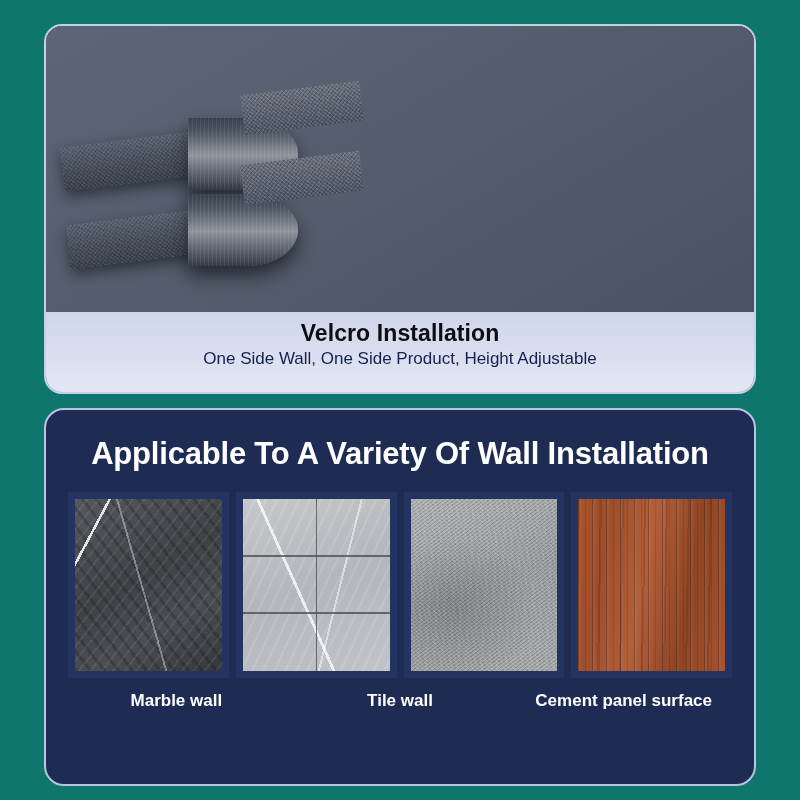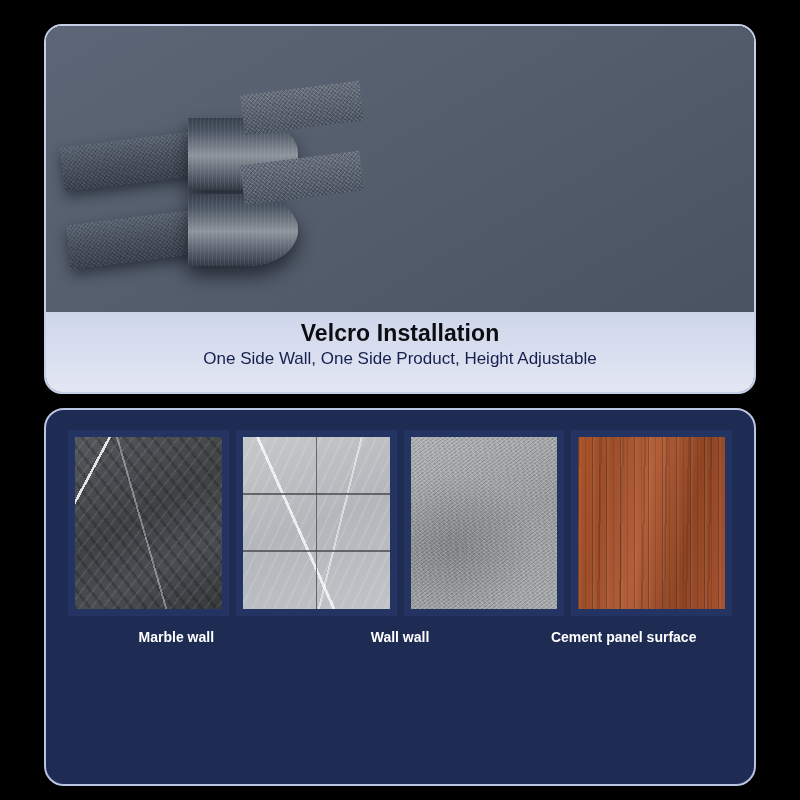--- a/index.html
+++ b/index.html
@@ -3,21 +3,21 @@
 <meta charset="utf-8">
 <style>
   html,body{margin:0;padding:0;}
   body{
     width:800px;height:800px;
     background:#2b3d६9;
     background:#2b3d69;
     font-family:"Liberation Sans", sans-serif;
     overflow:hidden;
   }
-  .page{position:relative;width:800px;height:800px;background:#000000;}
+  .page{position:relative;width:800px;height:800px;background:#0f766e;}
 
   
   .top-row{
     position:absolute;left:44px;top:24px;
     width:712px;height:370px;
     display:flex;gap:8px;
   }
   .card{
     flex:1 1 0;
     border:2px solid #c5cfe8;
@@ -190,21 +190,21 @@
         transparent 3px 7px, rgba(0,0,0,.12) 7px 8px, transparent 8px 14px),
       repeating-linear-gradient(91deg, rgba(90,40,18,.26) 0 2px, transparent 2px 22px),
       linear-gradient(100deg,#a9542b 0%,#9d4e2a 20%,#b3603a 45%,#8e4524 72%,#a65330 100%);
   }
 
   .label-row{
     display:flex;gap:7px;margin:13px 22px 0;
   }
   .label-cell{
     flex:1 1 0;text-align:center;
-    color:#ffffff;font-weight:bold;font-size:14px;
+    color:#ffffff;font-weight:bold;font-size:17px;
     line-height:1.15;
   }
 </style>
 </head>
 <body>
 
 <div class="page">
 
   <div class="top-row">
 
@@ -221,36 +221,37 @@
       <div class="caption">
         <div class="cap-title">Velcro Installation</div>
         <div class="cap-sub">One Side Wall, One Side Product, Height Adjustable</div>
       </div>
     </div>
 
 
   </div>
 
   <div class="panel">
+    <div class="panel-title">Applicable To A Variety Of Wall Installation</div>
 
     <div class="swatch-row">
       <div class="swatch-cell">
         <div class="swatch sw-marble"></div>
       </div>
       <div class="swatch-cell">
         <div class="swatch sw-tile"></div>
       </div>
       <div class="swatch-cell">
         <div class="swatch sw-cement"></div>
       </div>
       <div class="swatch-cell">
         <div class="swatch sw-wood"></div>
       </div>
     </div>
 
     <div class="label-row">
       <div class="label-cell">Marble wall</div>
-      <div class="label-cell">Wall wall</div>
+      <div class="label-cell">Tile wall</div>
       <div class="label-cell">Cement panel surface</div>
     </div>
   </div>
 
 </div>
 
 </body></html>

